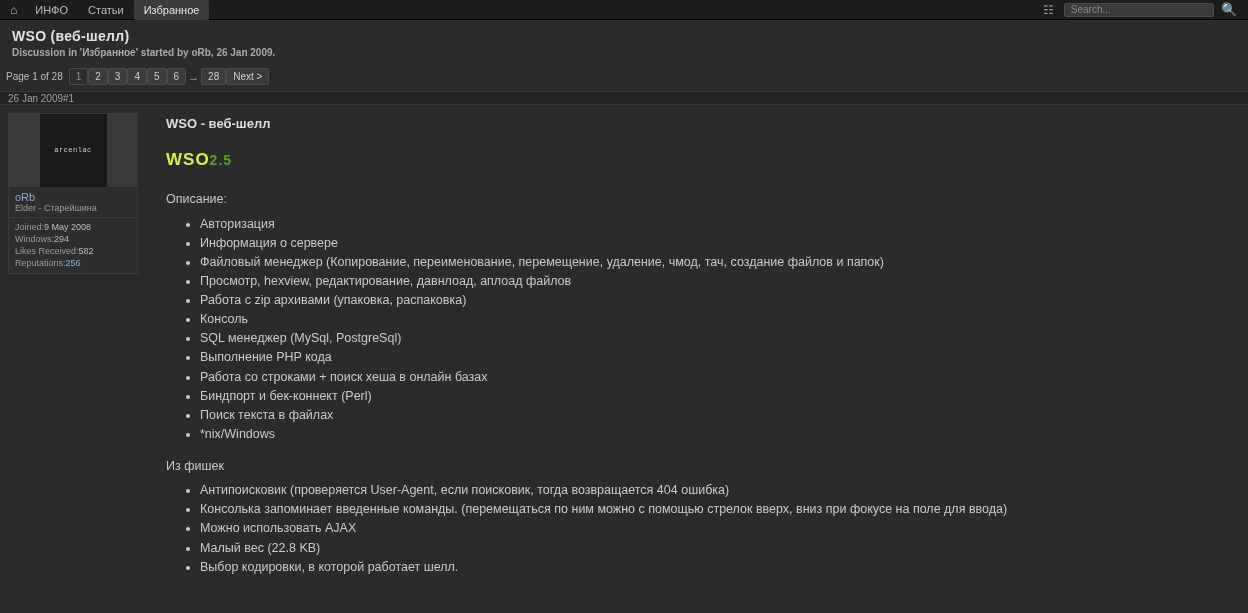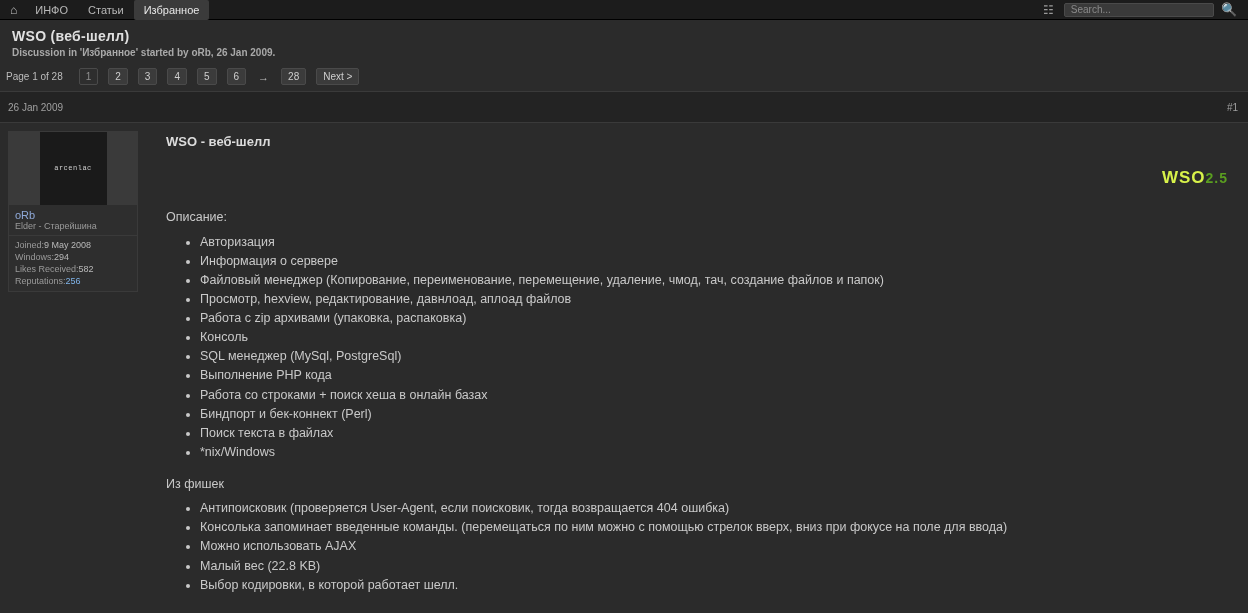--- a/index.html
+++ b/index.html
@@ -95,21 +95,21 @@
     font-size: 10px;
     color: #a9a9a9;
     font-weight: bold;
   }
 
   
   .pagination {
     display: flex;
     align-items: center;
     padding: 6px 12px 6px 6px;
-    gap: 10px;
+    gap: 0;
     font-size: 10px;
   }
   .page-label {
     color: #bdbdbd;
     font-size: 10px;
     margin-right: 6px;
   }
   .page-num {
     background: #3b3b3b;
     border: 1px solid #4a4a4a;
@@ -138,24 +138,24 @@
     border-radius: 2px;
     cursor: pointer;
     line-height: 11px;
   }
 
   
   .post-head {
     background: #232323;
     border-top: 1px solid #3a3a3a;
     border-bottom: 1px solid #3a3a3a;
-    height: 32px;
-    display: flex;
-    align-items: center;
-    justify-content: space-between;
+    height: 14px;
+    display: flex;
+    align-items: center;
+    justify-content: flex-start;
     padding: 0 10px 0 8px;
     font-size: 10px;
     color: #a0a0a0;
   }
   .post-id { color: #a0a0a0; font-size: 10px; }
 
   
   .post {
     display: flex;
     align-items: stretch;
@@ -225,21 +225,21 @@
     color: #c9c9c9;
     font-size: 12.5px;
   }
   .msg-title {
     font-weight: bold;
     color: #dcdcdc;
     font-size: 13px;
     margin-bottom: 14px;
   }
   .logo-line {
-    text-align: right;
+    text-align: left;
     font-size: 17px;
     font-weight: bold;
     margin: 8px 0 18px 0;
     letter-spacing: 1px;
   }
   .logo-wso { color: #d8f24a; }
   .logo-ver { color: #5a9e20; font-size: 14px; }
   .sec-head {
     margin: 0 0 6px 0;
     color: #c9c9c9;

